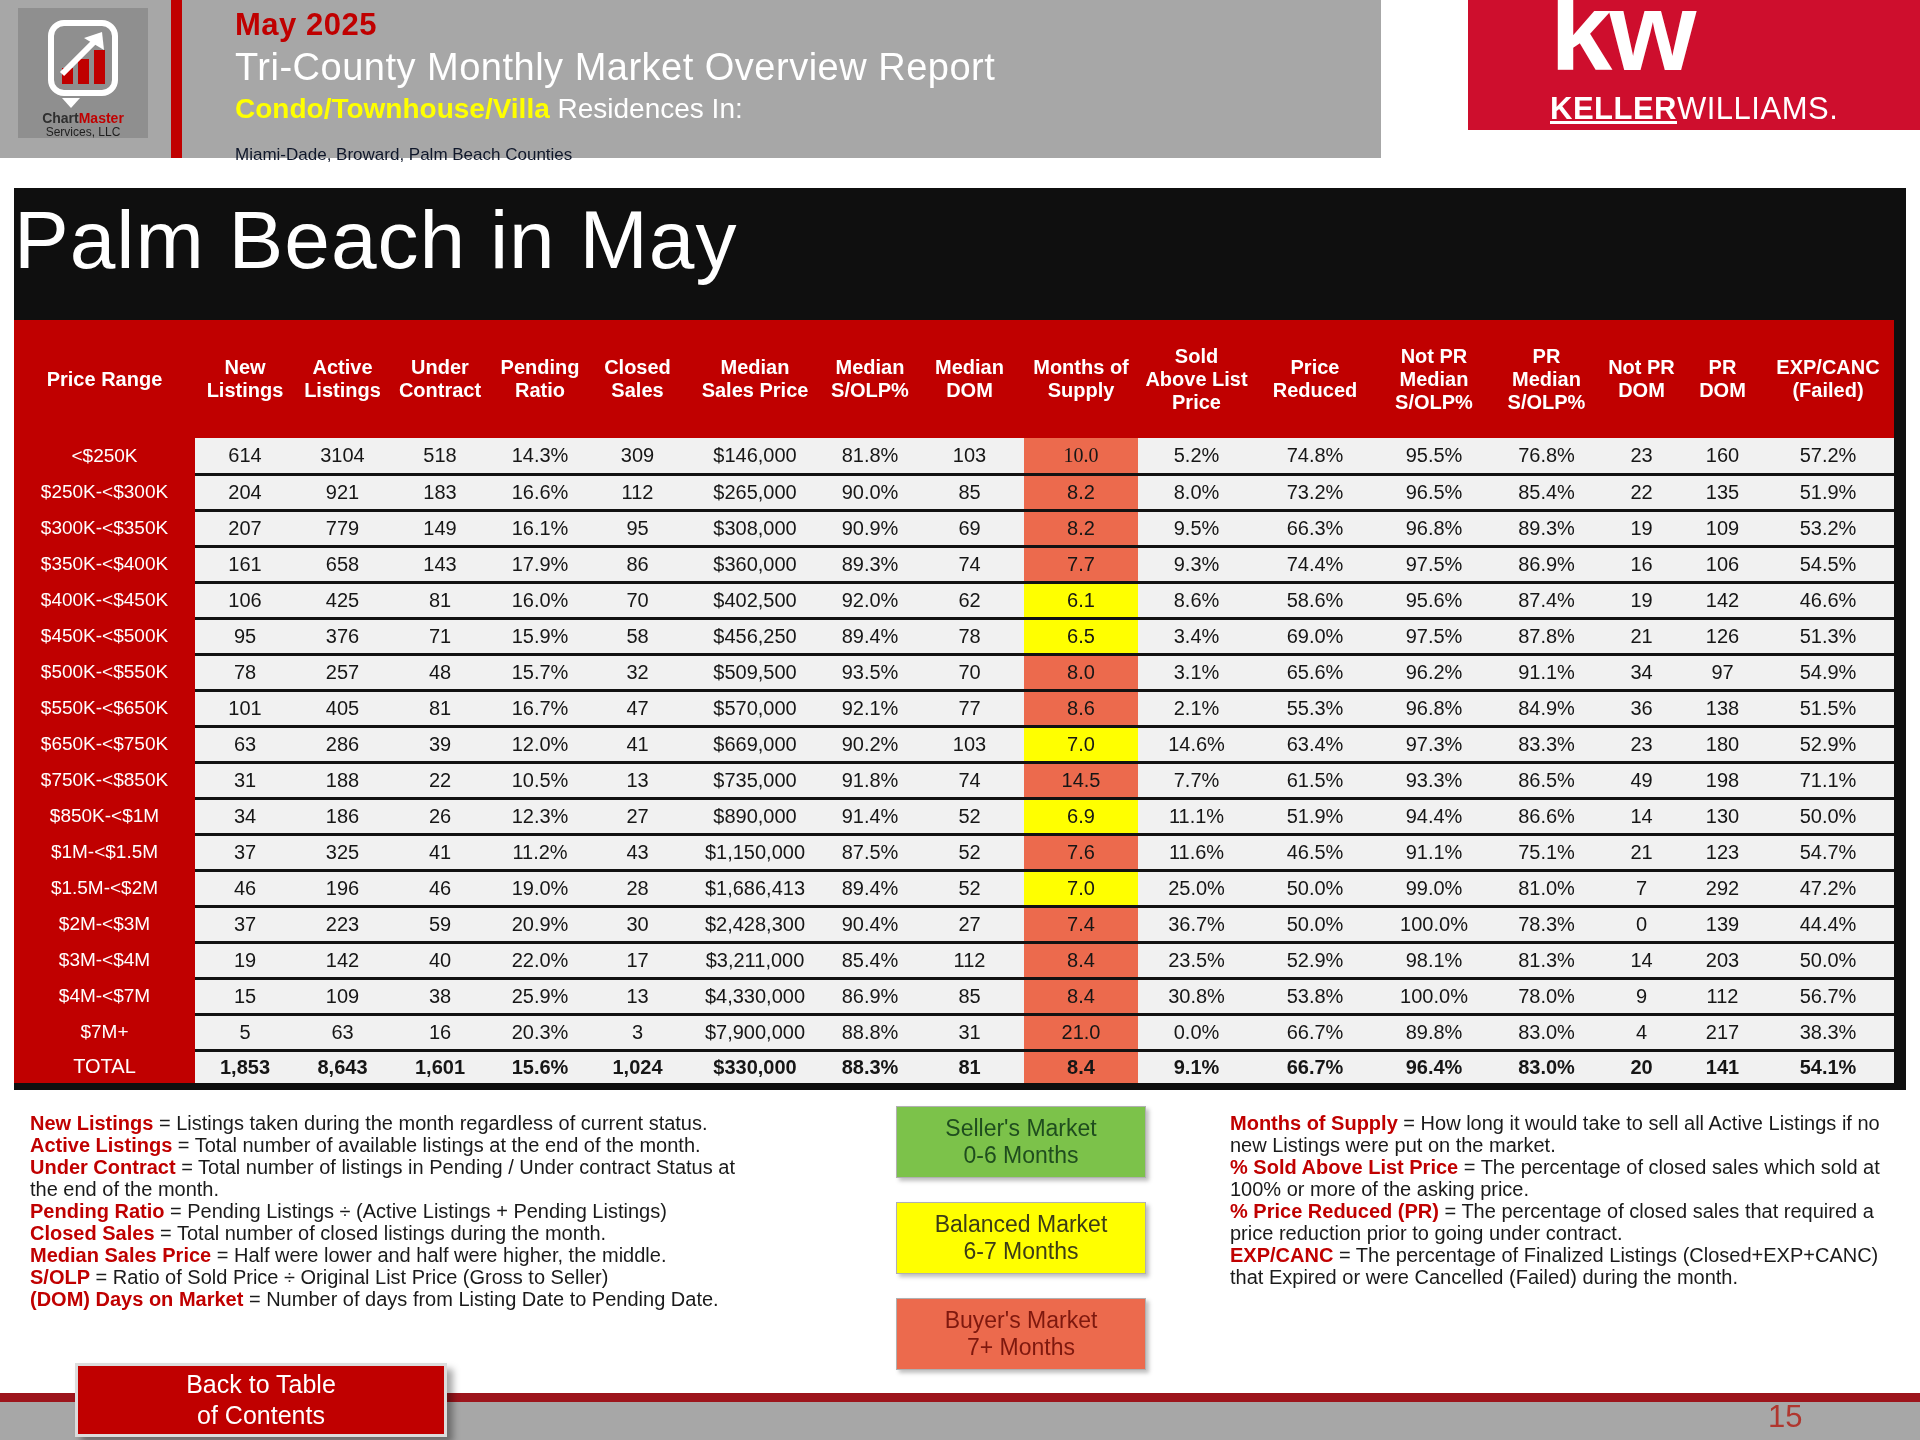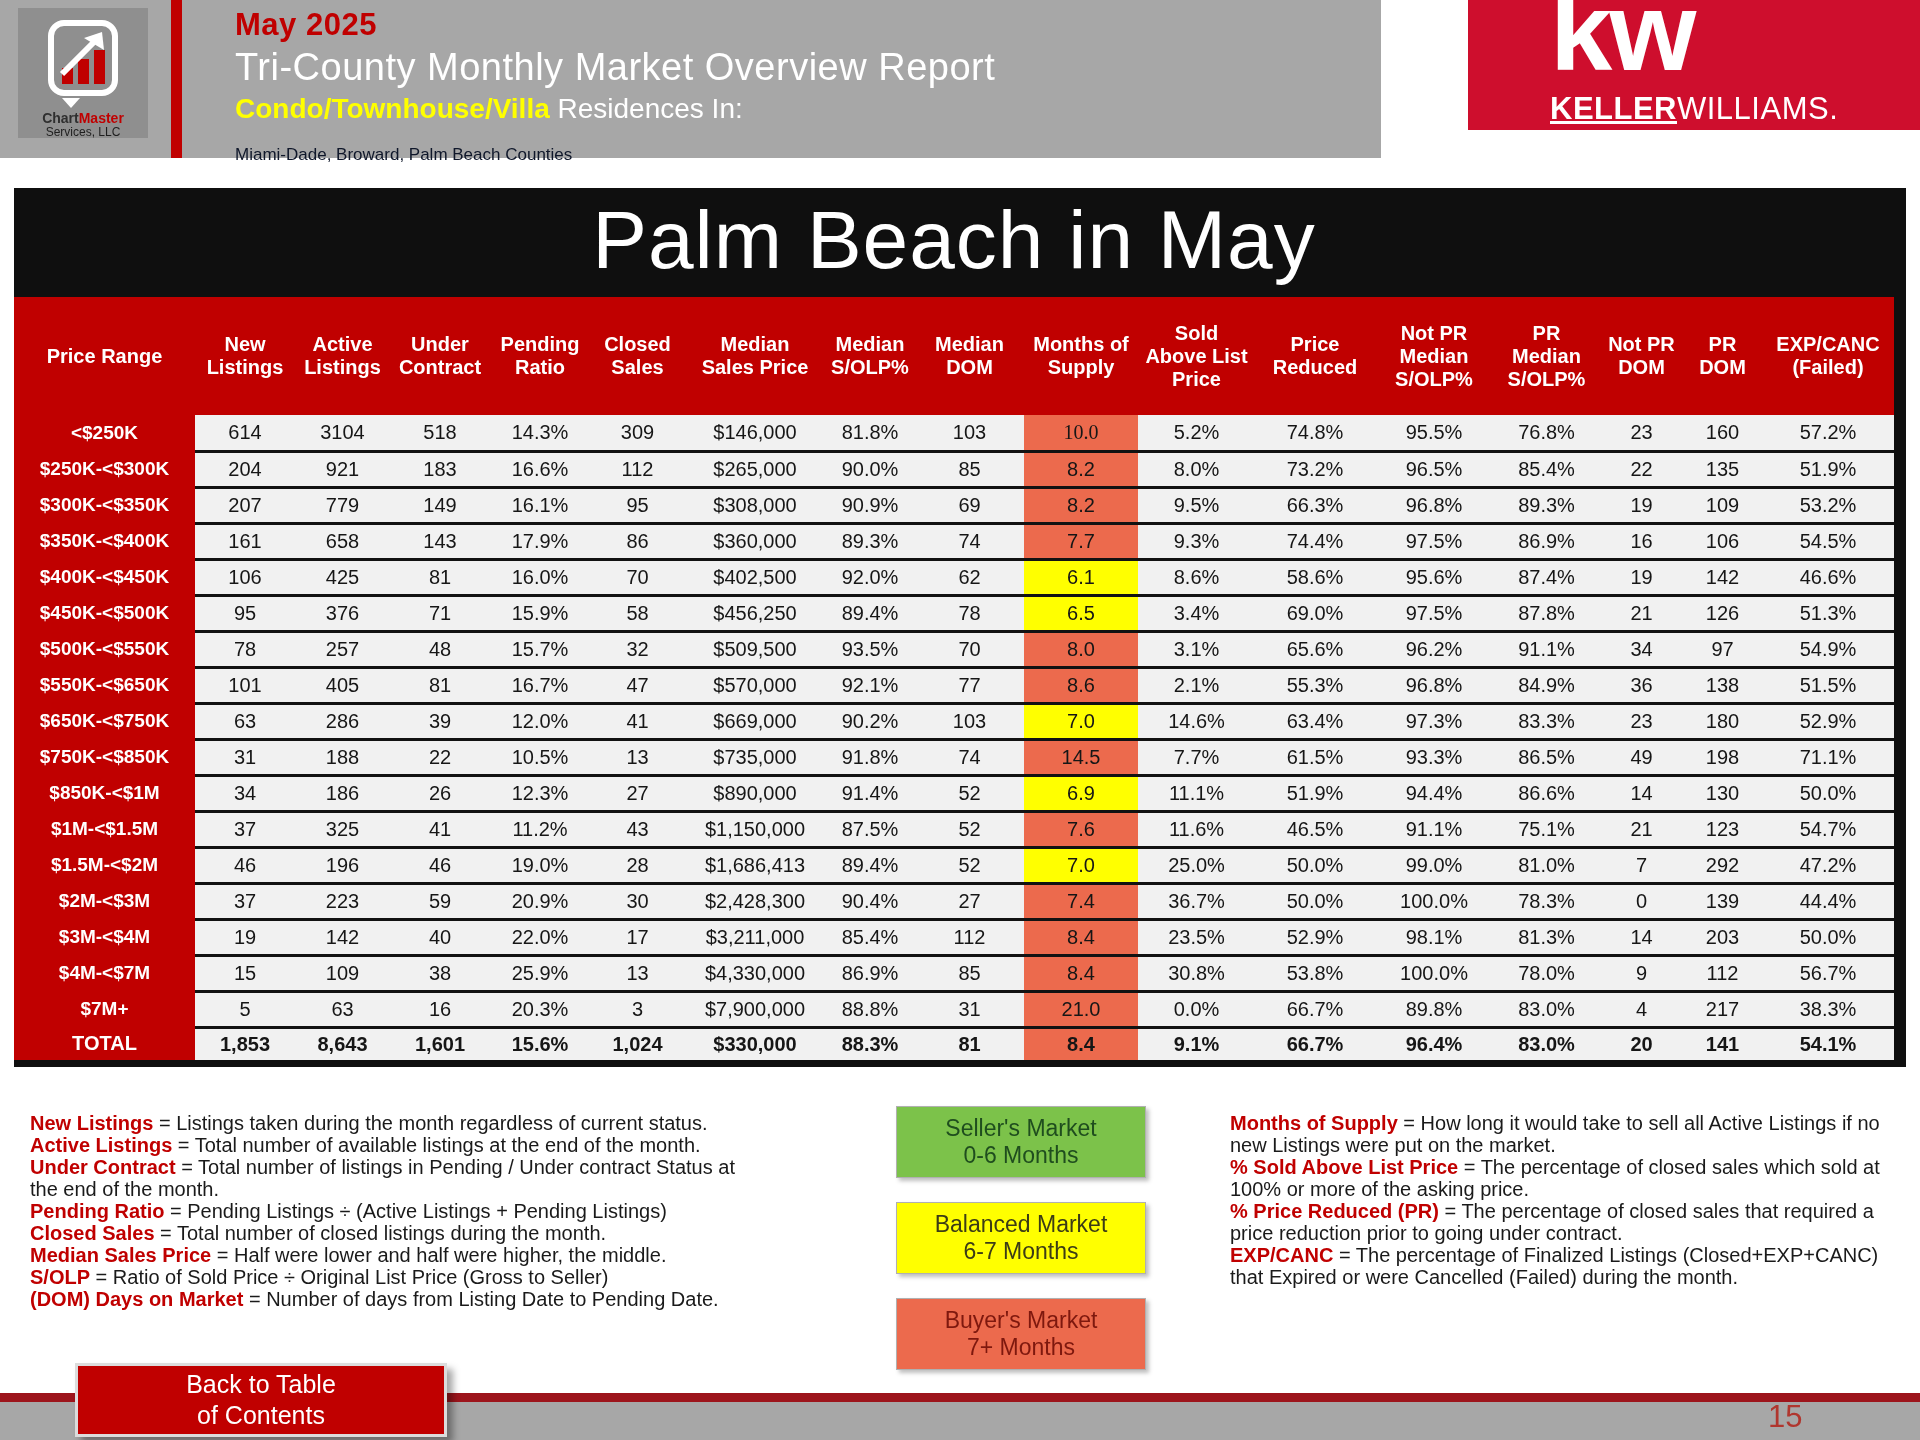--- a/index.html
+++ b/index.html
@@ -30,29 +30,29 @@
   .h-sub .hl { color:#FFFF00; font-weight:bold; }
   .h-sub .rest { color:#ffffff; }
   .h-counties { color:#0f172a; font-size:17px; margin-top:20px; }
   .kw-block { position:absolute; left:1468px; top:0; width:452px; height:130px; background:#CE0E2D; }
   .kw-mark { position:absolute; left:82px; top:-24px; color:#ffffff; font-size:112px; font-weight:bold; letter-spacing:-3px; line-height:1.0; }
   .kw-name { position:absolute; left:82px; top:91px; color:#ffffff; font-size:31px; letter-spacing:0.5px; white-space:nowrap; }
   .kw-name .kb { font-weight:bold;text-decoration:underline; }
   .kw-name .kl { font-weight:normal; }
   
   .table-block { position:absolute; left:14px; top:188px; width:1892px; border-right:12px solid #0f0f0f; }
-  .table-title { height:109px; background:#0f0f0f; color:#ffffff; text-align:center;
+  .table-title { height:132px; background:#0f0f0f; color:#ffffff; 
                  font-size:82px; line-height:104px; letter-spacing:1px; }
   table.market-table { width:1880px; border-collapse:collapse; table-layout:fixed; border-bottom:7px solid #0f0f0f; }
   .market-table thead tr { height:118px; }
   .market-table th { background:#C00000; color:#ffffff; font-weight:bold; font-size:20px;
                      text-align:center; vertical-align:middle; white-space:pre-line; padding:0 2px; }
   .market-table tbody tr { height:36px; }
   .market-table td { text-align:center; vertical-align:middle; }
-  .market-table td.row-label { background:#C00000; color:#ffffff; font-weight:bold; font-size:19px;margin-left:36px; }
+  .market-table td.row-label { background:#C00000; color:#ffffff; font-weight:normal; font-size:19px;margin-left:36px; }
   .market-table td.data { background:#f1f1f1; color:#161616; font-size:20px; border-bottom:3px solid #121212; }
   .market-table tr.total-row td.data { font-weight:bold; border-bottom:none; }
   .market-table tr.total-row td.row-label { font-size:20px; }
   
   .defs { position:absolute; top:1112px; font-size:20px; line-height:22px; color:#1a1a1a; }
   .defs-left { left:30px; width:708px; }
   .defs-right { left:1230px; width:672px; }
   .def .term { color:#C00000; font-weight:bold; }
   .market-box { position:absolute; left:896px; width:250px; height:72px;
                 display:flex; flex-direction:column; align-items:center; justify-content:center;

